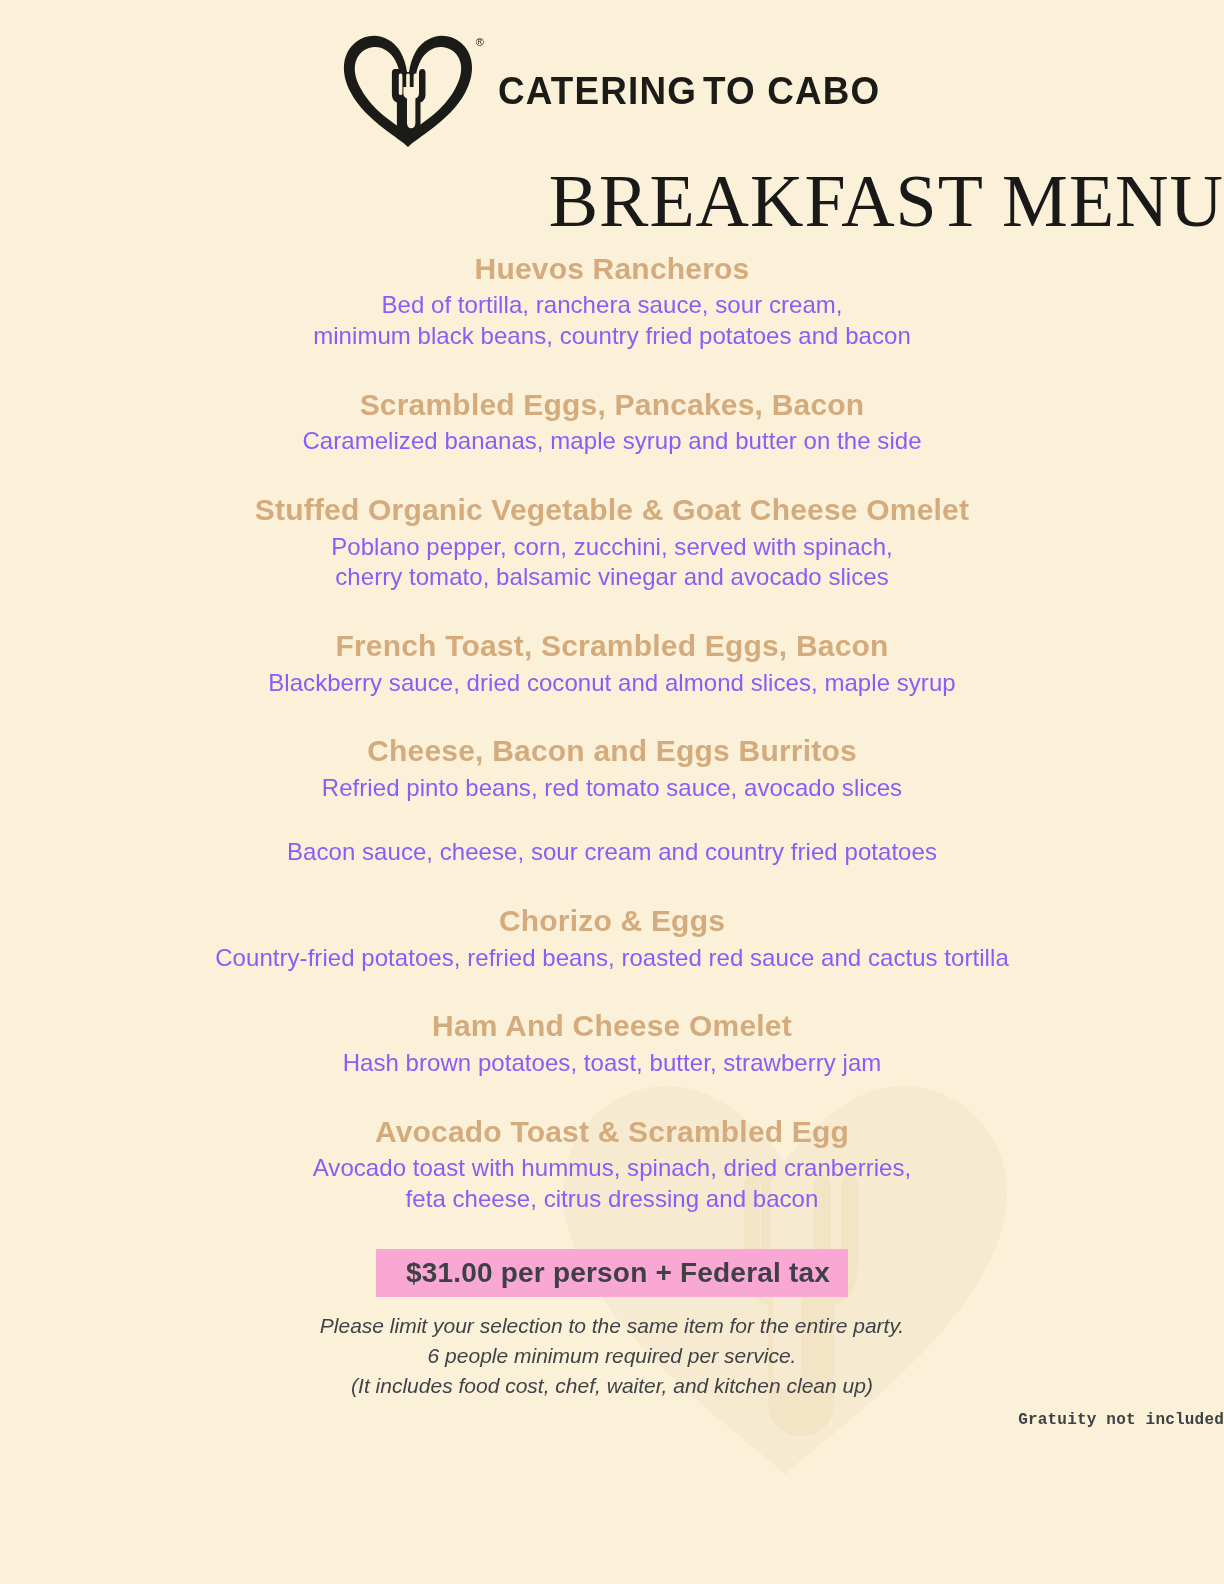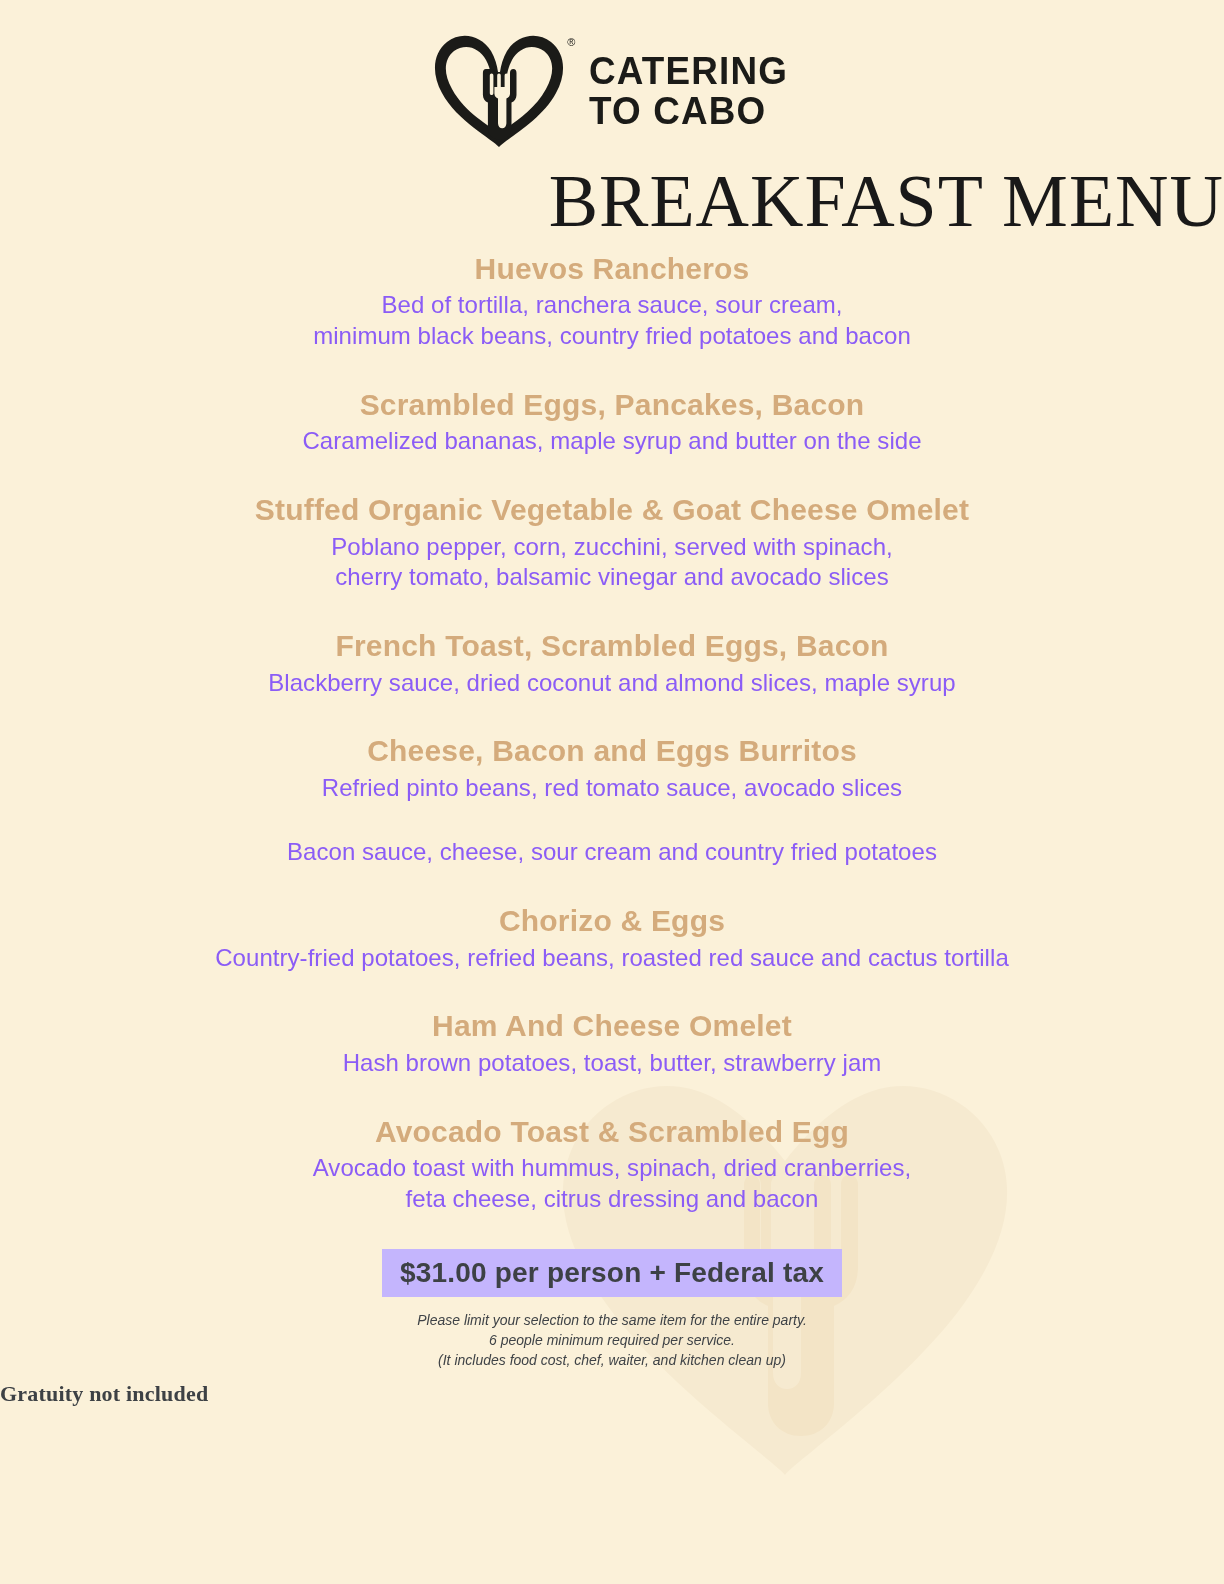--- a/index.html
+++ b/index.html
@@ -56,21 +56,21 @@
   .logo-reg {
     position: absolute;
     top: 8px;
     right: -6px;
     font-size: 11px;
     color: #1b1b18;
     line-height: 1;
   }
   .logo-word {
     display: flex;
-    flex-direction: column;
+    flex-direction: row;
     justify-content: center;
     margin-left: 2px;
     margin-top: 6px;
   }
   .logo-word .l1, .logo-word .l2 {
     font-family: "Liberation Sans", sans-serif;
     font-weight: bold;
     color: #1b1b18;
     font-size: 38px;
     letter-spacing: 1.2px;
@@ -123,45 +123,45 @@
   .item-desc .ln { display: block; }
 
   
   .price-wrap {
     text-align: center;
     margin-top: 24px;
     margin-bottom: 14px;
   }
   .price-banner {
     display: inline-block;
-    background: #c4b5fd;
+    background: #f9a8d4;
     color: #3d4145;
     font-family: "Liberation Sans", sans-serif;
     font-weight: bold;
     font-size: 28px;
-    padding: 7px 18px 8px 18px;
+    padding: 7px 18px 8px 30px;
     letter-spacing: 0.2px;
     line-height: 1.2;
   }
 
   
   .notes {
     text-align: center;
     font-family: "Liberation Sans", sans-serif;
     font-style: italic;
-    font-size: 14px;
+    font-size: 21px;
     color: #3f4347;
     line-height: 1.42;
   }
   .notes .ln { display: block; }
   .gratuity {
-    text-align: left;
-    font-family: Liberation Serif, serif;
+    text-align: right;
+    font-family: Liberation Mono, monospace;
     font-weight: bold;
-    font-size: 22px;
+    font-size: 16px;
     color: #3d4145;
     margin-top: 10px;
     letter-spacing: 0.2px;
   }
 </style>
 </head>
 <body>
 
 <div class="watermark">
   <svg viewBox="0 0 480 430" xmlns="http://www.w3.org/2000/svg" aria-hidden="true">

